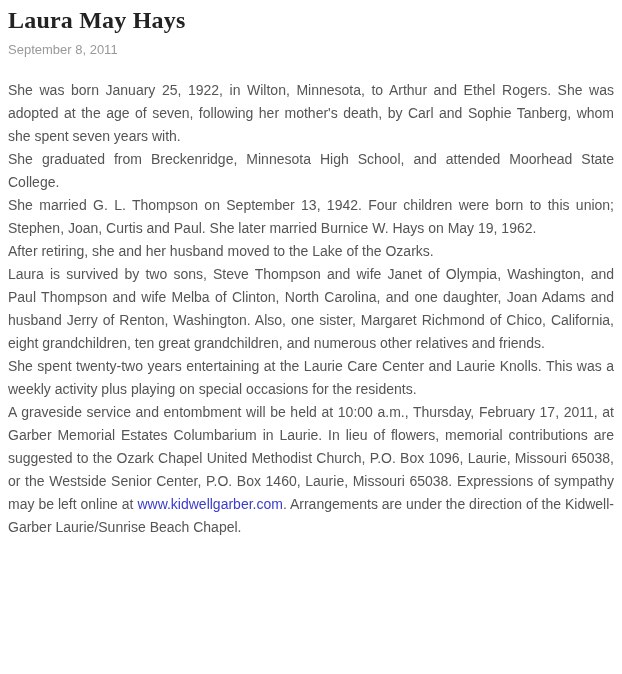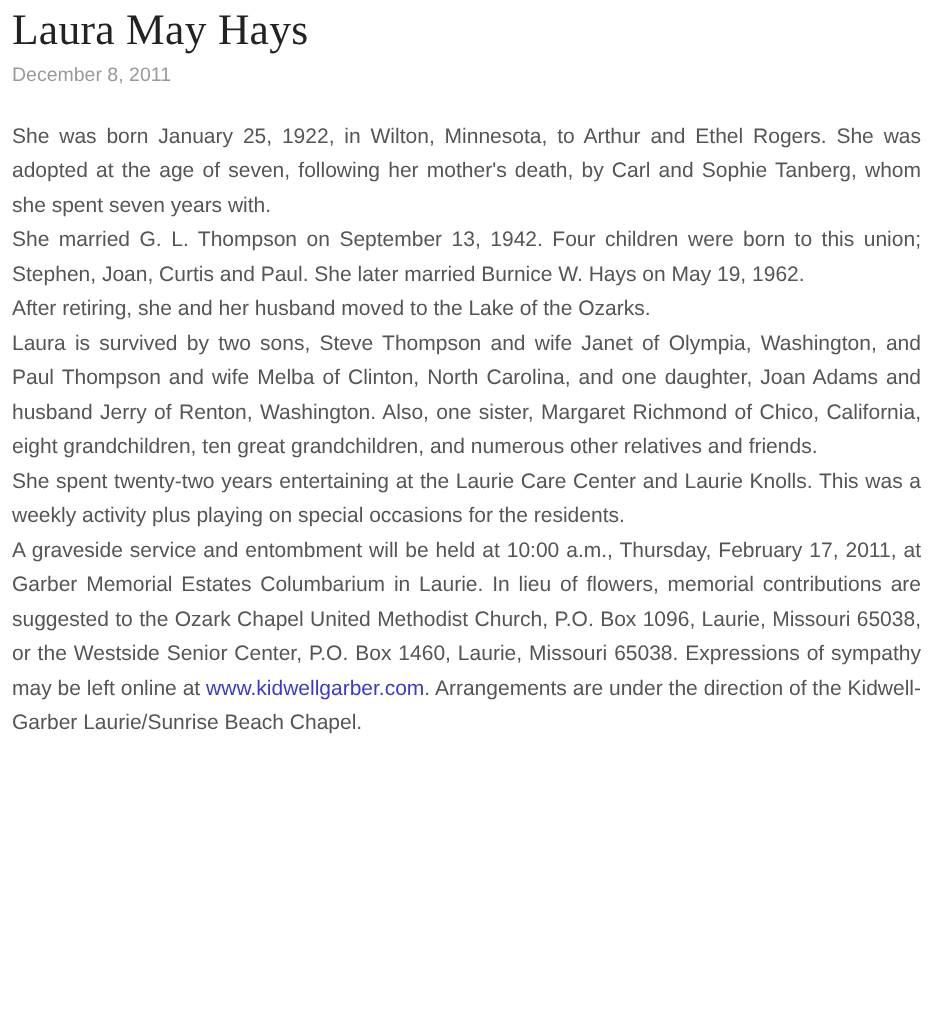--- a/index.html
+++ b/index.html
@@ -12,22 +12,22 @@
     overflow: hidden;
     background: var(--color-background, #ffffff);
     font-family: "Liberation Sans", "DejaVu Sans", sans-serif;
   }
   .article {
     padding: 3px 8px 0 8px;
   }
   h1.post-title {
     margin: 0;
     font-family: "Liberation Serif", "DejaVu Serif", serif;
-    font-weight: normal;
-    font-size: 29px;
+    font-weight: bold;
+    font-size: 24px;
     line-height: 34px;
     color: var(--color-title, #232323);
     letter-spacing: 0.2px;
   }
   .post-date {
     margin-top: 5px;
     font-size: 13px;
     line-height: 16px;
     color: var(--color-date, #999999);
   }
@@ -45,23 +45,24 @@
     color: var(--color-link, #3b3bc9);
     text-decoration: none;
     cursor: pointer;
   }
 </style>
 </head>
 <body>
 
 <article class="article">
   <h1 class="post-title">Laura May Hays</h1>
-  <div class="post-date">December 8, 2011</div>
+  <div class="post-date">September 8, 2011</div>
 
   <div class="content">
     <p>She was born January 25, 1922, in Wilton, Minnesota, to Arthur and Ethel Rogers. She was adopted at the age of seven, following her mother's death, by Carl and Sophie Tanberg, whom she spent seven years with.</p>
+    <p>She graduated from Breckenridge, Minnesota High School, and attended Moorhead State College.</p>
     <p>She married G. L. Thompson on September 13, 1942. Four children were born to this union; Stephen, Joan, Curtis and Paul. She later married Burnice W. Hays on May 19, 1962.</p>
     <p>After retiring, she and her husband moved to the Lake of the Ozarks.</p>
     <p>Laura is survived by two sons, Steve Thompson and wife Janet of Olympia, Washington, and Paul Thompson and wife Melba of Clinton, North Carolina, and one daughter, Joan Adams and husband Jerry of Renton, Washington. Also, one sister, Margaret Richmond of Chico, California, eight grandchildren, ten great grandchildren, and numerous other relatives and friends.</p>
     <p>She spent twenty-two years entertaining at the Laurie Care Center and Laurie Knolls. This was a weekly activity plus playing on special occasions for the residents.</p>
     <p><span>A graveside service and entombment will be held at 10:00 a.m., Thursday, February 17, 2011, at Garber Memorial Estates Columbarium in Laurie. In lieu of flowers, memorial contributions are suggested to the Ozark Chapel United Methodist Church, P.O. Box 1096, Laurie, Missouri 65038, or the Westside Senior Center, P.O. Box 1460, Laurie, Missouri 65038. Expressions of sympathy may be left online at </span><a class="site-link" href="#">www.kidwellgarber.com</a><span>. Arrangements are under the direction of the Kidwell-Garber Laurie/Sunrise Beach Chapel.</span></p>
   </div>
 </article>
 
 </body></html>

